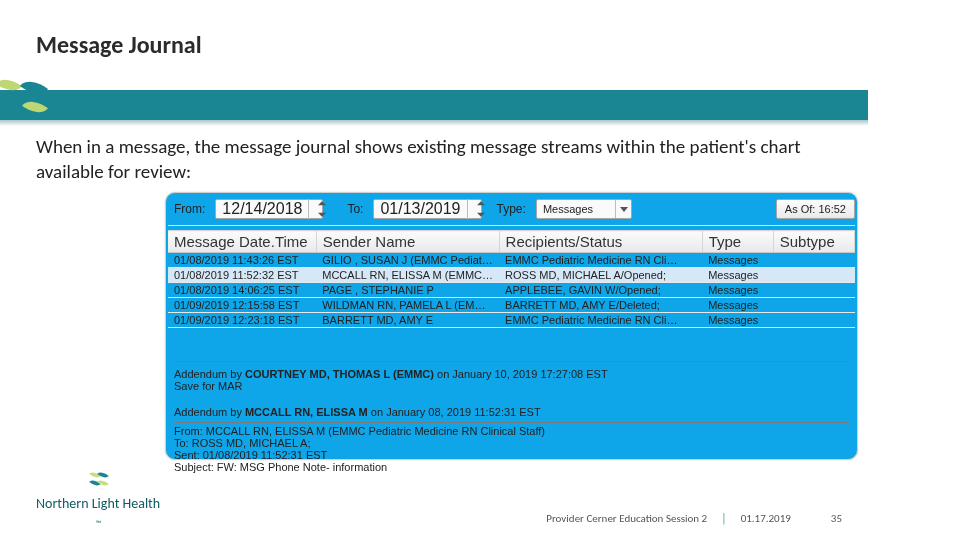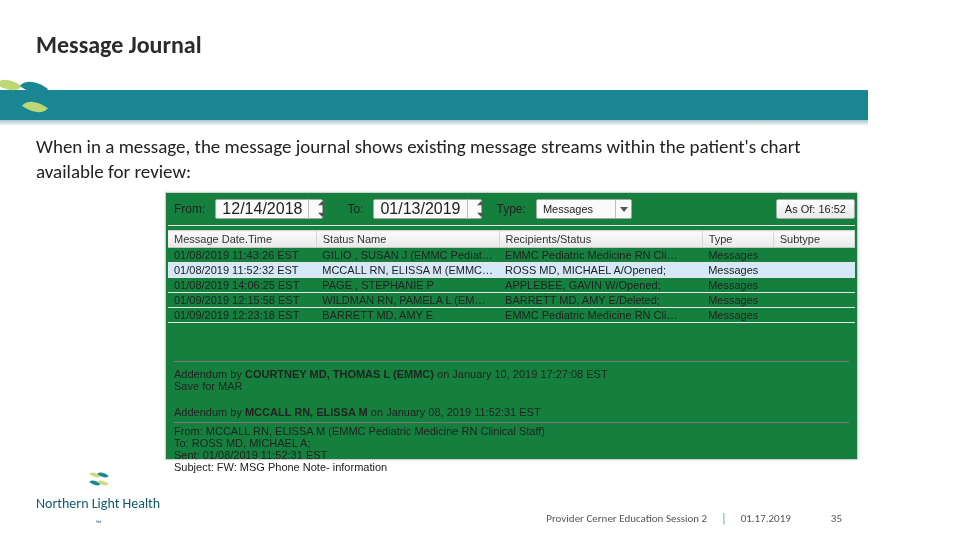--- a/index.html
+++ b/index.html
@@ -17,42 +17,42 @@
   .lf3 { width: 20px; height: 12px; left: 14px; top: 24px; background: #1b8693; }
   .lf4 { width: 22px; height: 14px; left: 36px; top: 22px; background: #bcd774; }
 
   
   .title { position: absolute; left: 36px; top: 30px; font-size: 24px; font-weight: 700; color: #2b2b2b; }
 
   
   .desc { position: absolute; left: 36px; right: 36px; top: 135px; font-size: 19px; line-height: 1.3; color: #222; }
 
   
-  .shot { position: absolute; left: 165px; top: 192px; width: 693px; height: 268px; background: #15803d; border: 1px solid #cfcfcf; box-shadow: 0 0 2px rgba(0,0,0,.15); border-radius: 0; }
+  .shot { position: absolute; left: 165px; top: 192px; width: 693px; height: 268px; background: #0ea5e9; border: 1px solid #cfcfcf; box-shadow: 0 0 2px rgba(0,0,0,.15); border-radius: 10px; }
   .shot-inner { position: absolute; inset: 2px; font-family: "Segoe UI", Tahoma, sans-serif; color: #222; }
 
   
   .filterbar { display: flex; align-items: center; gap: 10px; padding: 4px 0 6px 6px; font-size: 12px; border-bottom: 1px solid #e5e5e5; }
   .filterbar .lbl { font-size: 12px; color: #222; }
   .datefield { display: inline-flex; align-items: center; height: 20px; border: 1px solid #a7a7a7; border-radius: 2px; background: #fafafa; }
   .datefield span { padding: 0 6px; font-size: 16px; color: #222; }
   .stepper { width: 14px; height: 20px; display: flex; flex-direction: column; border-left: 1px solid #bdbdbd; }
   .stepper i { flex: 1; position: relative; }
   .stepper i::before { content: ""; position: absolute; left: 3px; right: 3px; top: 50%; border-left: 4px solid transparent; border-right: 4px solid transparent; }
   .stepper i.up::before { border-bottom: 4px solid #555; transform: translateY(-70%); }
   .stepper i.dn::before { border-top: 4px solid #555; transform: translateY(-30%); }
   .sel { display: inline-flex; align-items: center; height: 20px; border: 1px solid #a7a7a7; border-radius: 2px; background: #fafafa; min-width: 96px; }
   .sel span { flex: 1; padding: 0 6px; font-size: 11px; }
   .sel i { width: 16px; height: 100%; border-left: 1px solid #bdbdbd; position: relative; }
   .sel i::before { content: ""; position: absolute; left: 4px; top: 7px; border-left: 4px solid transparent; border-right: 4px solid transparent; border-top: 5px solid #555; }
   .btn { display: inline-flex; align-items: center; height: 20px; padding: 0 8px; border: 1px solid #a7a7a7; border-radius: 2px; background: linear-gradient(#fdfdfd,#e9e9e9); font-size: 11px; }
 
   
   table.tbl { width: 100%; border-collapse: collapse; margin-top: 4px; font-size: 11px; table-layout: fixed; }
-  table.tbl th { text-align: left; font-weight: 400; font-size: 11px; background: linear-gradient(#fbfbfb,#e9e9e9); border-top: 1px solid #d6d6d6; border-bottom: 1px solid #c6c6c6; border-right: 1px solid #d6d6d6; padding: 2px 6px; color: #333; }
+  table.tbl th { text-align: left; font-weight: 400; font-size: 15px; background: linear-gradient(#fbfbfb,#e9e9e9); border-top: 1px solid #d6d6d6; border-bottom: 1px solid #c6c6c6; border-right: 1px solid #d6d6d6; padding: 2px 6px; color: #333; }
   table.tbl td { padding: 1px 6px; border-bottom: 1px solid #e8e8e8; white-space: nowrap; overflow: hidden; text-overflow: ellipsis; color: #222; }
   .col-dt { width: 146px; }
   .col-sender { width: 180px; }
   .col-recip { width: 200px; }
   .col-type { width: 70px; }
   .col-sub { width: 80px; }
   tr.sel-row td { background: #d6e8f7; }
 
   
   .details { position: absolute; left: 0; right: 0; top: 160px; padding: 2px 6px 4px; font-family: "Times New Roman", serif; font-size: 11px; color: #222; }
@@ -126,21 +126,21 @@
         <colgroup>
           <col class="col-dt">
             <col class="col-sender">
             <col class="col-recip">
             <col class="col-type">
             <col class="col-sub">
         </colgroup>
         <thead>
           <tr>
             <th>Message Date.Time</th>
-            <th>Status Name</th>
+            <th>Sender Name</th>
             <th>Recipients/Status</th>
             <th>Type</th>
             <th>Subtype</th>
           </tr>
         </thead>
         <tbody>
           <tr>
             <td>01/08/2019 11:43:26 EST</td>
             <td>GILIO , SUSAN J (EMMC Pediatric …</td>
             <td>EMMC Pediatric Medicine RN Cli…</td>

